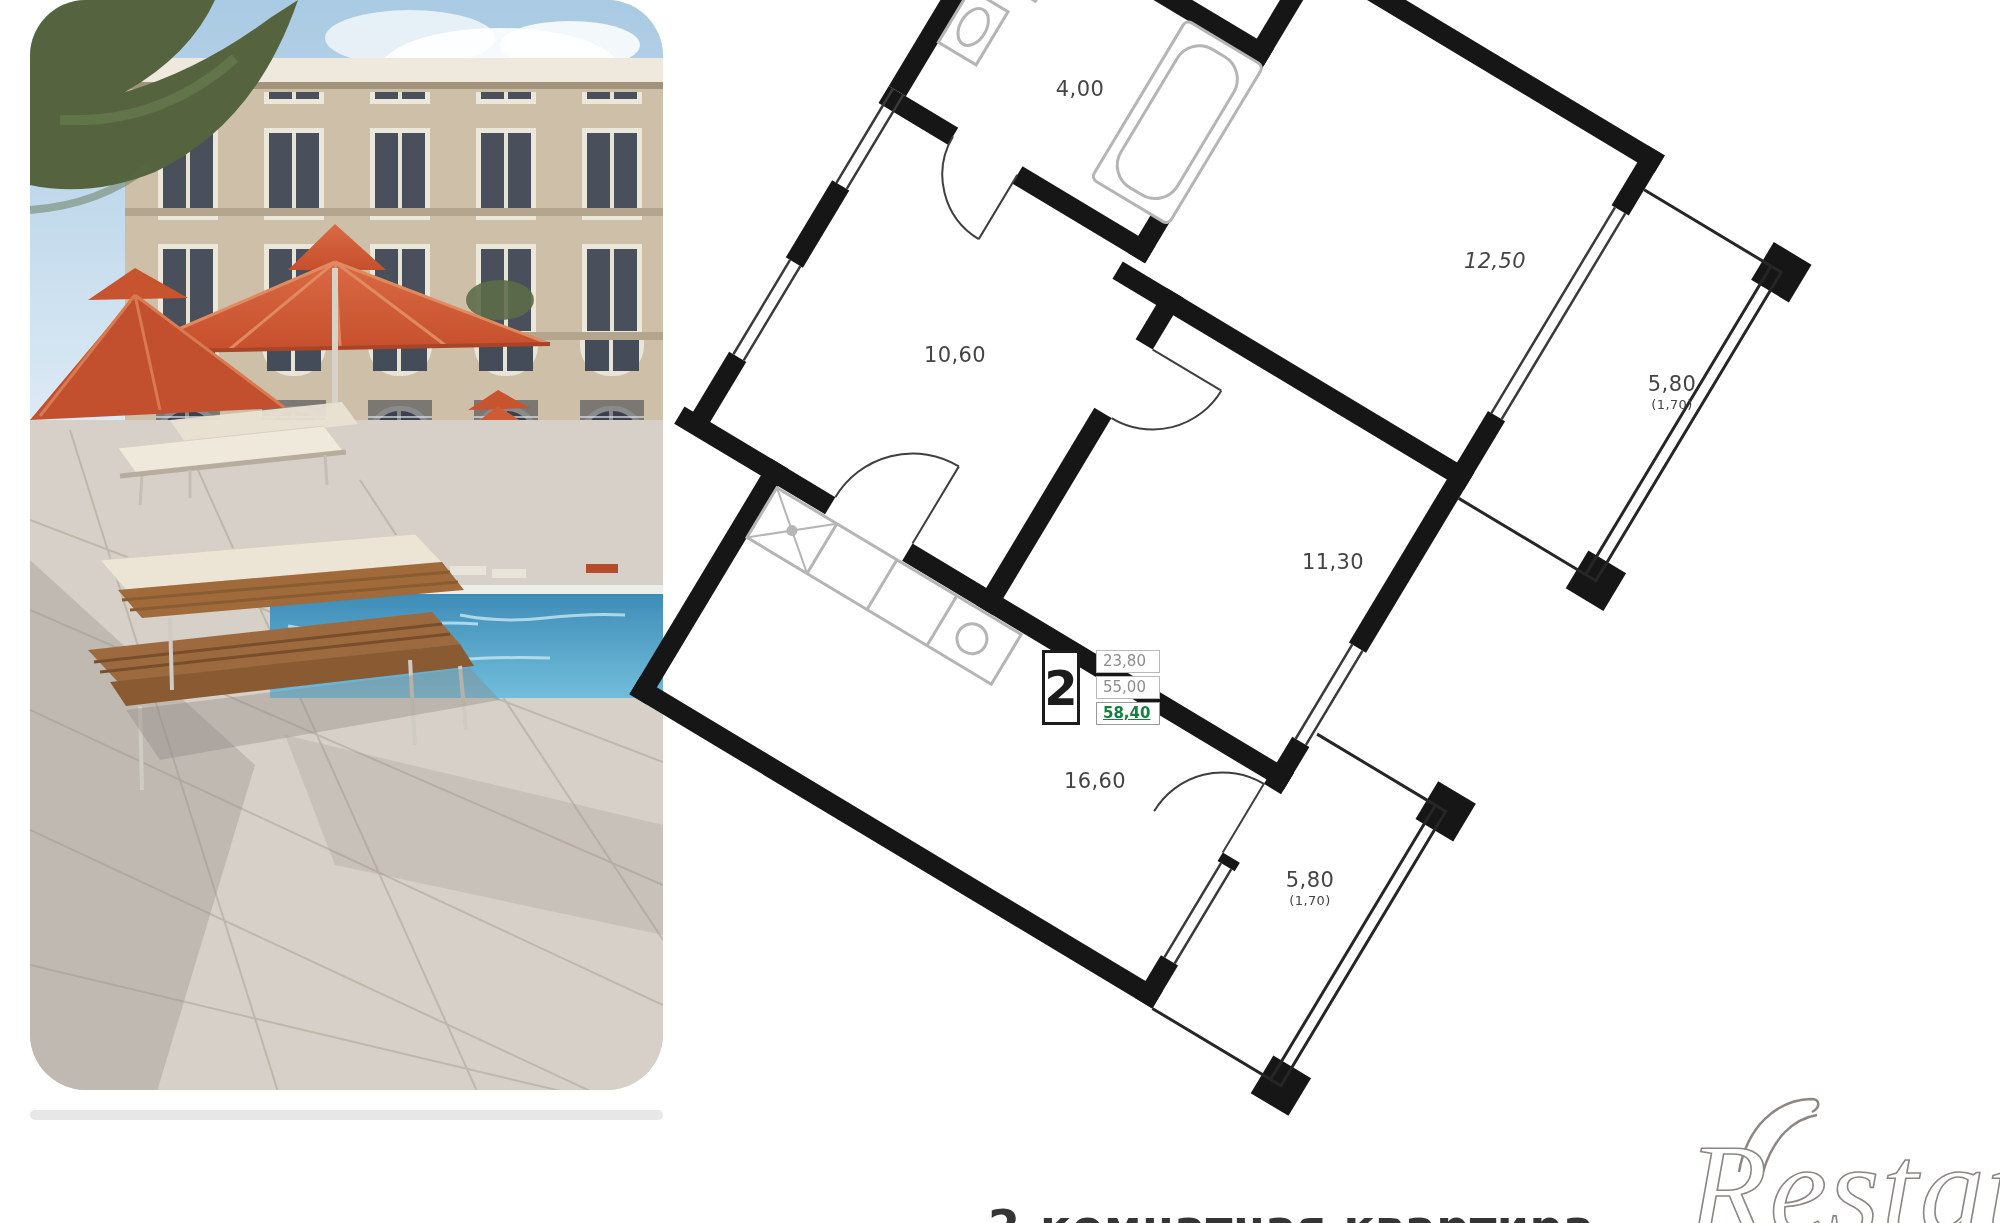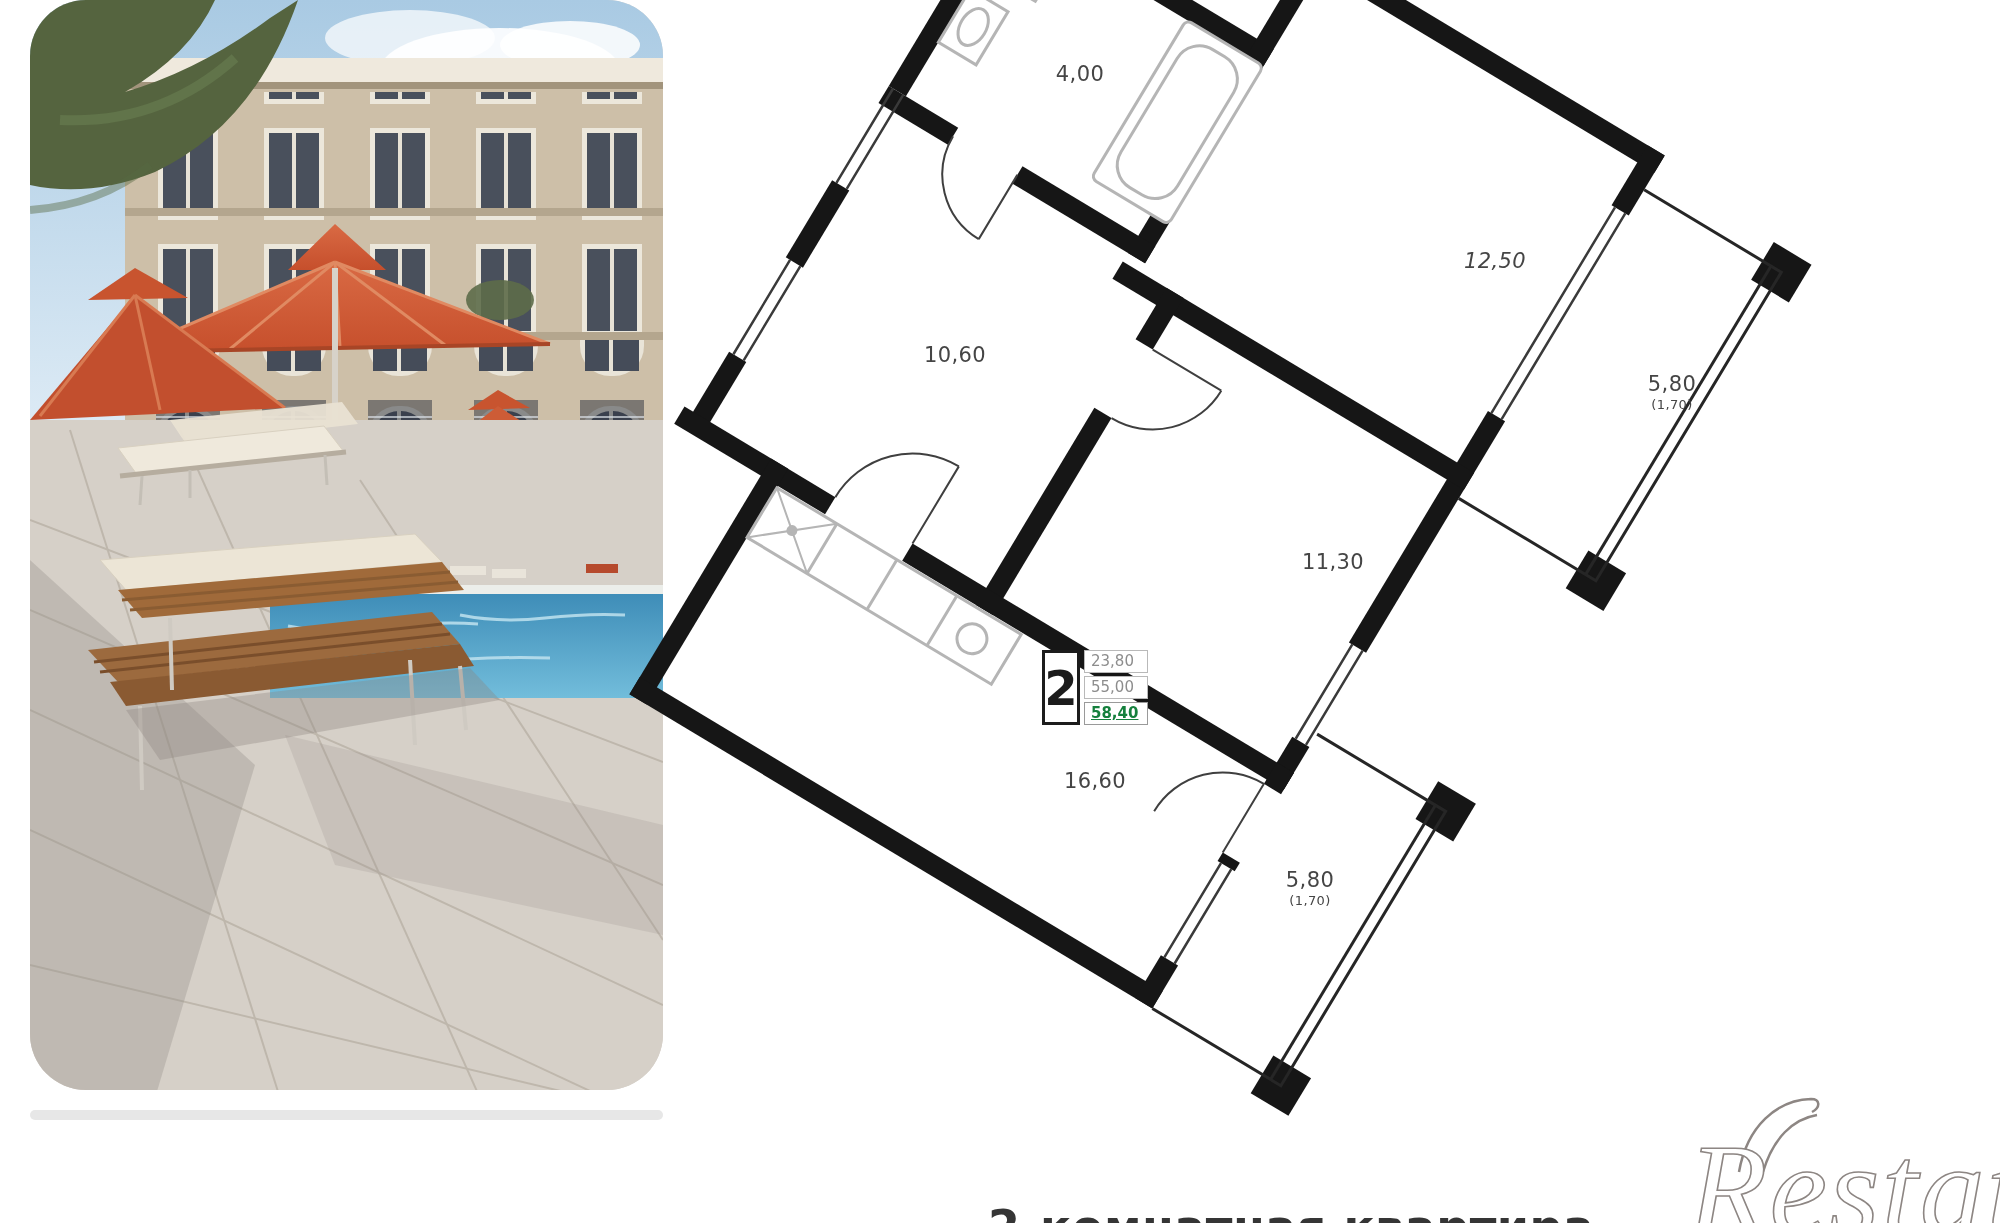--- a/index.html
+++ b/index.html
@@ -16,21 +16,21 @@
   .room-label{position:absolute;transform:translate(-50%,-50%);
               font:400 21px/1.2 "DejaVu Sans",sans-serif;color:#454545;
               letter-spacing:.4px;text-align:center;white-space:nowrap;}
   .room-label .sub{display:block;font-size:13px;}
   
   .unit-badge{position:absolute;left:1042px;top:650px;display:flex;align-items:stretch;}
   .unit-badge .rooms{width:38px;height:75px;border:3px solid #1c1c1c;background:#fff;
                      display:flex;align-items:center;justify-content:center;
                      font:700 48px/1 "DejaVu Sans",sans-serif;color:#1c1c1c;box-sizing:border-box;}
   .unit-badge .vals{display:flex;flex-direction:column;justify-content:space-between;
-                    margin-left:4px;height:75px;box-sizing:border-box;}
+                    margin-left:16px;height:75px;box-sizing:border-box;}
   .unit-badge .val{width:64px;height:23px;border:1.5px solid #b9b9b9;background:#fff;
                    box-sizing:border-box;display:flex;align-items:center;padding-left:6px;
                    font:400 15px/1 "DejaVu Sans",sans-serif;color:#8d8d8d;}
   .unit-badge .val.total{font-weight:700;color:#15803d;border-color:#9a9a9a;text-decoration:underline;}
   
   .caption{position:absolute;left:988px;top:1202px;
            font:700 46px/1.1 "DejaVu Sans",sans-serif;color:#353535;letter-spacing:.5px;
            white-space:nowrap;}
   
   .watermark{position:absolute;left:0;top:0;pointer-events:none;}
@@ -254,21 +254,21 @@
     <g stroke="#b5b5b5" stroke-width="3" fill="#ffffff">
       <rect x="-55" y="497" width="285" height="58"></rect>
       <path d="M15 497 V555 M85 497 V555 M155 497 V555"></path>
       <circle cx="190" cy="526" r="15"></circle>
       <path d="M-55 497 L15 555 M-55 555 L15 497" stroke-width="2"></path>
       <circle cx="-20" cy="526" r="4" fill="#b5b5b5"></circle>
     </g>
   </g>
 </svg>
 
-<div class="room-label" style="left:1080px;top:75px;"><span>4,00</span></div>
+<div class="room-label" style="left:1080px;top:90px;"><span>4,00</span></div>
 <div class="room-label" style="left:1495px;top:262px;font-style:italic;"><span>12,50</span></div>
 <div class="room-label" style="left:1672px;top:392px;">
   <span>5,80</span><span class="sub">(1,70)</span>
 </div>
 <div class="room-label" style="left:955px;top:356px;"><span>10,60</span></div>
 <div class="room-label" style="left:1333px;top:522px;margin-top:41px;"><span>11,30</span></div>
 <div class="room-label" style="left:1095px;top:782px;"><span>16,60</span></div>
 <div class="room-label" style="left:1310px;top:888px;">
   <span>5,80</span><span class="sub">(1,70)</span>
 </div>

